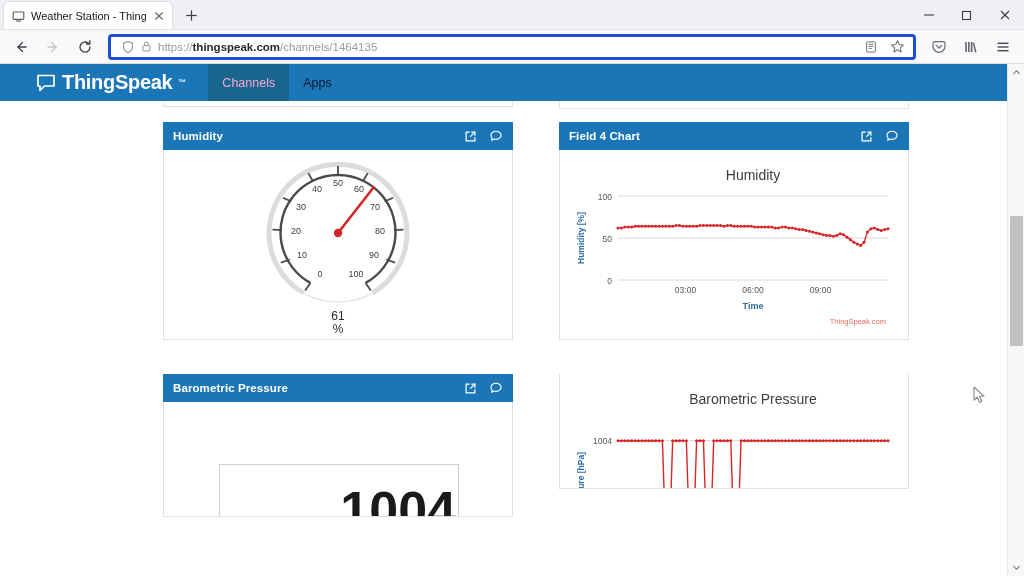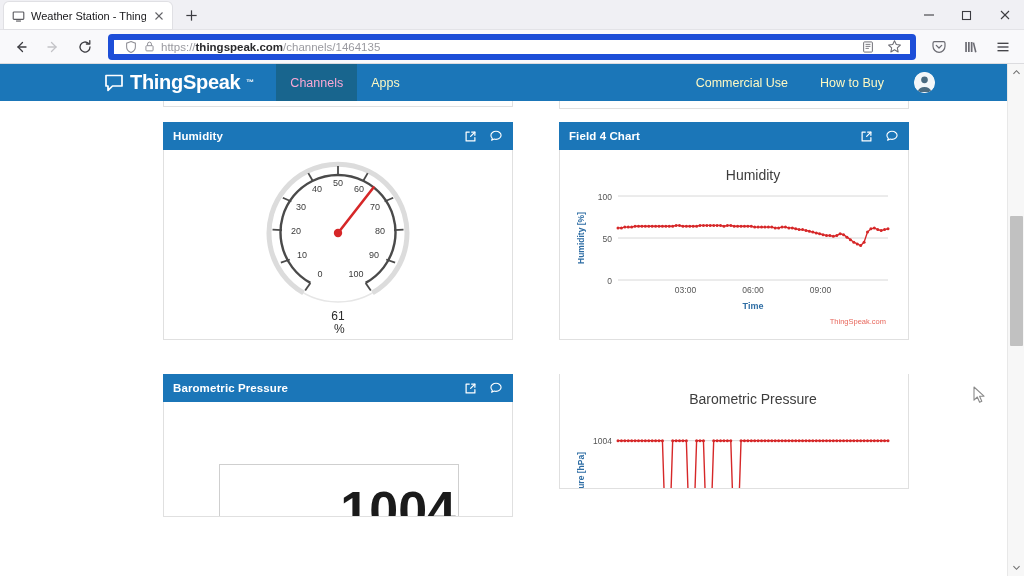--- a/index.html
+++ b/index.html
@@ -35,44 +35,44 @@
   .wc { width: 38px; height: 30px; display: flex; align-items: center; justify-content: center; }
 
   .navbar {
     height: 34px; background: #f9f9fb; display: flex; align-items: center;
     padding: 0 6px; gap: 2px; border-bottom: 1px solid #dcdcdf;
   }
   .navbtn { width: 30px; height: 28px; display:flex; align-items:center; justify-content:center;
             border-radius: 4px; }
   .urlbar {
     flex: 1 1 auto; height: 26px; margin: 0 6px; background: #ffffff;
-    border: 6px solid #1d4ed8; border-radius: 4px;
+    border: 3px solid #1d4ed8; border-radius: 4px;
     display: flex; align-items: center; padding: 0 4px; gap: 5px;
   }
   .url-text { font-size: 11.5px; color: #9a9aa0; white-space: nowrap; overflow: hidden; }
   .url-text b { color: #2b2b2e; font-weight: 700; }
   .urlbar-right { margin-left: auto; display:flex; align-items:center; gap:2px; }
   .ubtn { width: 24px; height: 24px; display:flex; align-items:center; justify-content:center;
           border-radius:3px; }
 
   
   .viewport { position: relative; width: 1024px; height: 512px; background: #ffffff;
               overflow: hidden; }
   .page { position: absolute; left: 0; top: 0; width: 1007px; }
 
   .ts-nav {
     height: 37px; background: #1b76b8; display: flex; align-items: center;
-    padding: 0 0 0 104px; color:#fff; position: relative; z-index: 5;
+    padding: 0 0 0 36px; color:#fff; position: relative; z-index: 5;
   }
   .ts-logo { display: flex; align-items: center; gap: 6px; margin-right: 22px; }
   .ts-logo-text { font-size: 20px; font-weight: 700; letter-spacing: -0.3px; }
   .ts-logo-tm { font-size: 8px; vertical-align: super; font-weight: 700; }
   .ts-nav-item {
     height: 37px; display: flex; align-items: center; padding: 0 14px;
-    font-size: 12.5px; color: #fef9c3;
+    font-size: 12.5px; color: #0f172a;
   }
   .ts-nav-item.active { background: #18658e; color:#f9a8d4; }
   .ts-nav-right { margin-left: auto; display: flex; align-items: center; padding-right: 72px; gap: 4px; }
   .avatar {
     width: 21px; height: 21px; border-radius: 50%; background: #f3f6f8;
     margin-left: 12px; display:flex; align-items:flex-end; justify-content:center; overflow:hidden;
   }
 
   
   .grid { padding: 0 0 0 131px; }
@@ -87,21 +87,21 @@
   .w-body {
     border: 1px solid #e0e0e0; border-top: none; background:#fff;
     height: 192px; position: relative; overflow: hidden;
   }
 
   .scroll-spacer { height: 13px; }
 
   
   .gauge-wrap { width:100%; height:100%; display:flex; flex-direction:column;
                 align-items:center; justify-content:flex-start; padding-top:8px; }
-  .gauge-value { text-align:right; font-size: 12px; color:#2b2b2b; line-height: 13px; margin-top:2px; }
+  .gauge-value { text-align:center; font-size: 12px; color:#2b2b2b; line-height: 13px; margin-top:2px; }
 
   
   .numbox {
     position:absolute; left: 55px; top: 62px; width: 240px; height: 92px;
     border: 1px solid #cfcfcf; display:flex; align-items:center; justify-content:flex-end;
     padding-right: 2px;
   }
   .numbox-value { font-size: 52px; font-weight: 700; color:#1a1a1a; line-height: 1; }
 
   
@@ -586,31 +586,20 @@
         <span style="display:flex">
           <svg width="20" height="18" viewBox="0 0 20 18">
             <path d="M2 1.5 H18 V12 H8.5 L4 16.4 V12 H2 Z" fill="none" stroke="#ffffff" stroke-width="1.7" stroke-linejoin="round"></path>
           </svg>
         </span>
         <span class="ts-logo-text">ThingSpeak</span>
         <span class="ts-logo-tm">™</span>
       </div>
       <div class="ts-nav-item active">Channels</div>
       <div class="ts-nav-item">Apps</div>
-      <div class="ts-nav-right">
-        <div class="ts-nav-item">Commercial Use</div>
-        <div class="ts-nav-item">How to Buy</div>
-        <div class="avatar">
-          <svg width="21" height="21" viewBox="0 0 22 22">
-            <circle cx="11" cy="11" r="11" fill="#f4f7f9"></circle>
-            <circle cx="11" cy="8.2" r="3.5" fill="#4b6b80"></circle>
-            <path d="M3.6 21 a7.8 7.8 0 0 1 14.8 0 Z" fill="#4b6b80"></path>
-          </svg>
-        </div>
-      </div>
     </div>
 
     <div class="pagescroll">
       <div class="ps-arrow">
         <svg width="9" height="9" viewBox="0 0 10 10">
             <path d="M1.6 6.4 L5 3 L8.4 6.4" fill="none" stroke="#6f6f6f" stroke-width="1.2"></path>
           </svg>
       </div>
       <div class="ps-thumb" style="top:152px;height:130px"></div>
       <div class="ps-arrow" style="position:absolute;bottom:0;width:17px">

